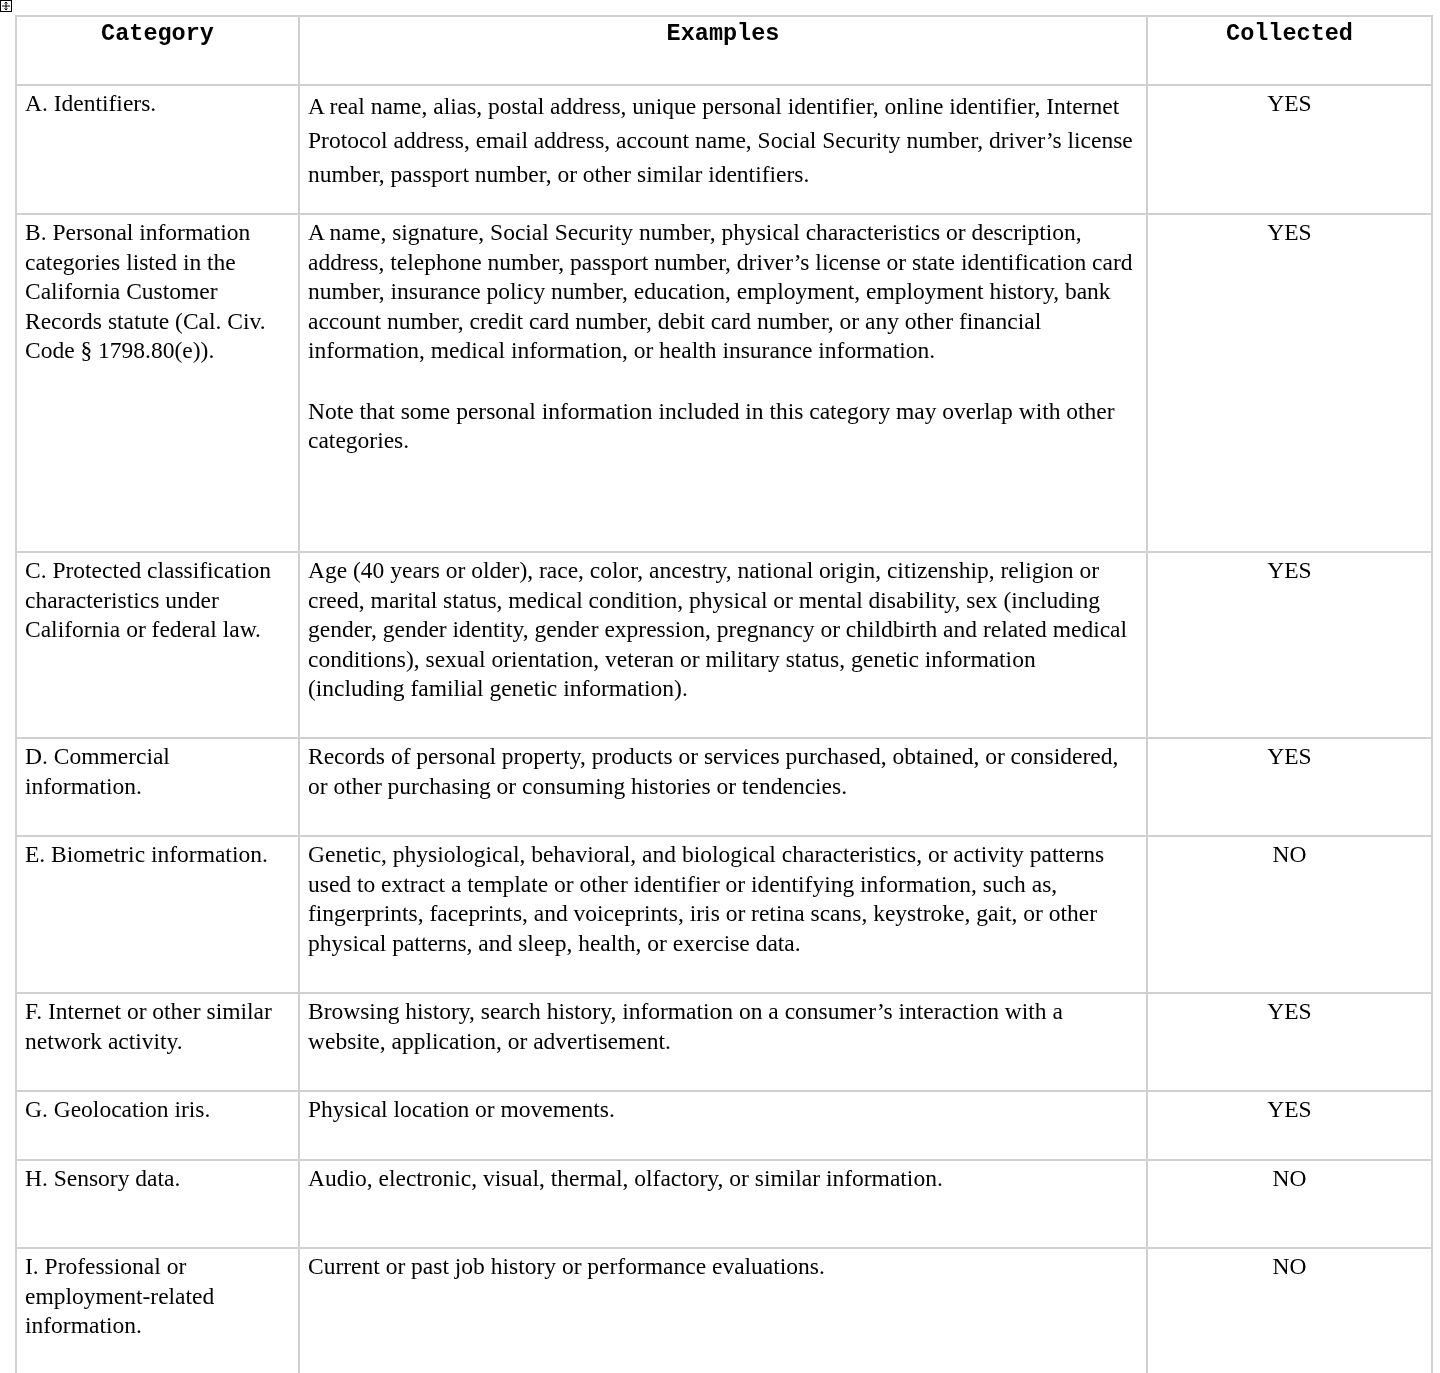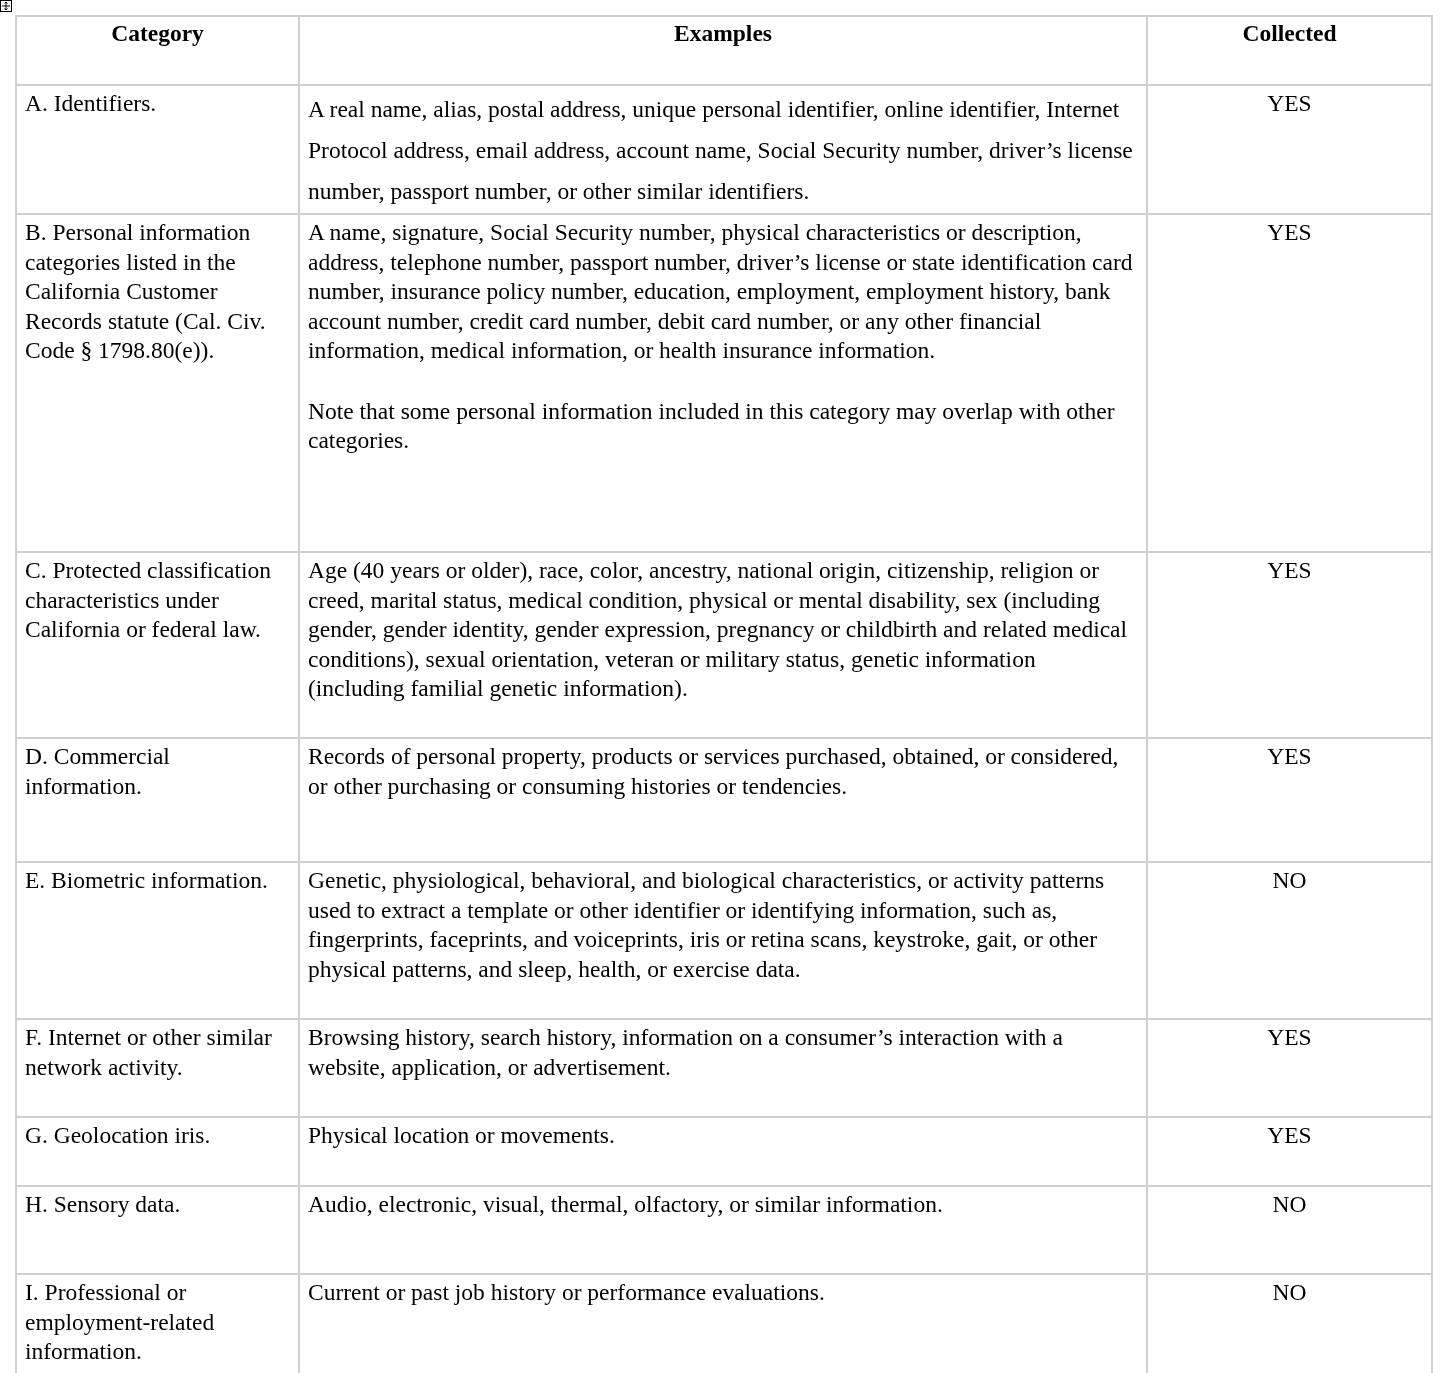--- a/index.html
+++ b/index.html
@@ -5,33 +5,33 @@
   html, body { margin:0; padding:0; background:#ffffff; }
   body { width:1440px; height:1373px; position:relative; overflow:hidden;
          font-family:"Liberation Serif", serif; color:#000; }
   .move-handle { position:absolute; left:0; top:0; width:12px; height:12px;
          border:1px solid #000; box-sizing:border-box; background:#fff; }
   .move-handle svg { display:block; }
   table.ccpa { position:absolute; left:15px; top:15px; border-collapse:collapse;
          table-layout:fixed; width:1416px; }
   table.ccpa td, table.ccpa th { border:2px solid #d0d0d0; vertical-align:top;
          padding:0 8px; font-size:23.5px; line-height:29.5px; font-weight:normal; }
-  table.ccpa th { font-weight:bold; text-align:center; padding-top:2px; }
+  table.ccpa th { font-weight:bold; text-align:center; padding-top:2px;font-family:Liberation Mono, monospace; }
   col.c1 { width:283px; } col.c2 { width:848px; } col.c3 { width:285px; }
   td.cat { padding-left:9px; }
   td.ex  { padding-left:9px; }
   td.col { text-align:center; }
   td p { margin:0; }
   td p + p { margin-top:31px; }
   tr.h  { height:69px; }
   tr.rA { height:129px;font-family:Liberation Serif, serif; } tr.rB { height:338px; } tr.rC { height:186px; }
-  tr.rD { height:124px;margin-left:28px; }  tr.rE { height:157px; } tr.rF { height:98px; }
+  tr.rD { height:98px;margin-left:28px; }  tr.rE { height:157px; } tr.rF { height:98px; }
   tr.rG { height:69px; }  tr.rH { height:88px; }  tr.rI { height:127px; }
   tr.rA td, tr.rB td, tr.rC td, tr.rD td, tr.rE td, tr.rF td, tr.rG td, tr.rH td, tr.rI td { padding-top:3px; }
-  tr.rA td.ex { line-height:41px; }
+  tr.rA td.ex { line-height:34px; }
 </style>
 </head>
 <body>
 
 <div class="move-handle">
   <svg width="10" height="10" viewBox="0 0 10 10">
     <path d="M5 1 L5 9 M1 5 L9 5 M3.5 2.5 L5 1 L6.5 2.5 M3.5 7.5 L5 9 L6.5 7.5" stroke="#000" stroke-width="1" fill="none"></path>
   </svg>
 </div>
 

